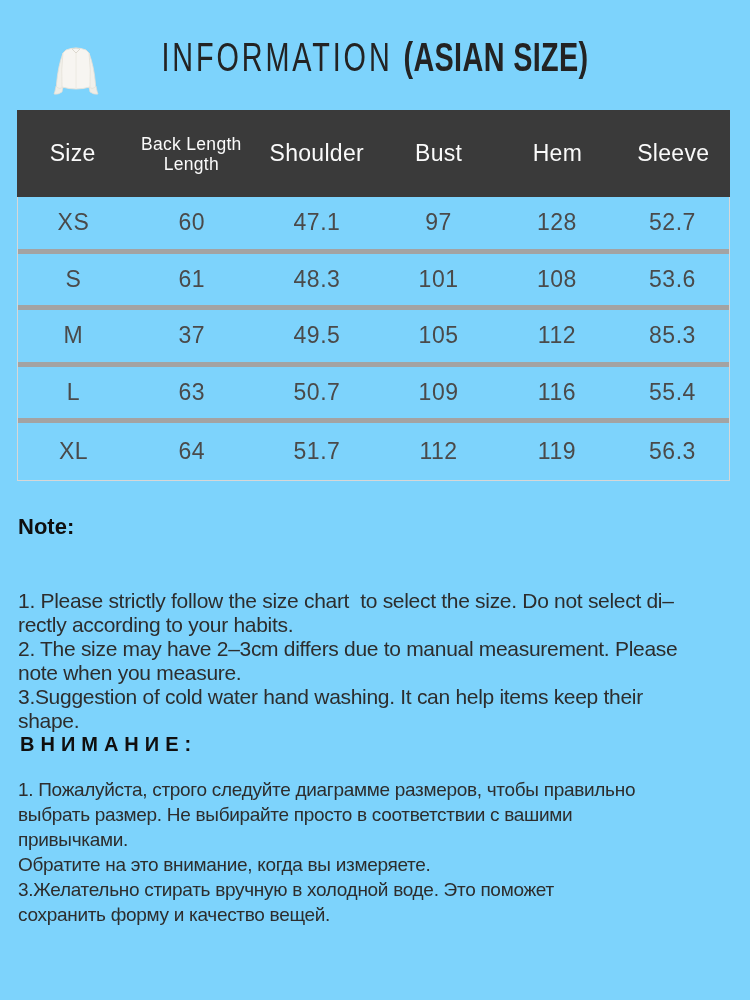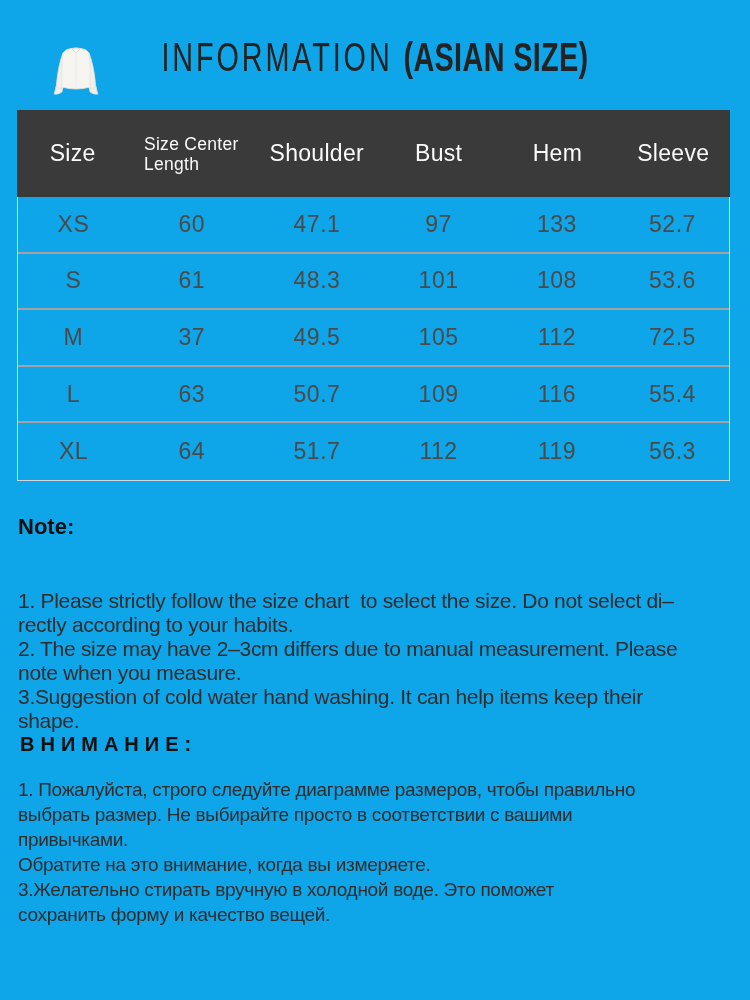--- a/index.html
+++ b/index.html
@@ -1,18 +1,18 @@
 <!DOCTYPE html>
 <html><head>
 <meta charset="utf-8">
 <style>
   * { margin:0; padding:0; box-sizing:border-box; }
   html,body { background:#ffffff; }
   .page {
-    position:relative; width:750px; height:1000px; background:#0ea5e9;
+    position:relative; width:750px; height:1000px; background:#7dd3fc;
     font-family:"Liberation Sans","DejaVu Sans",sans-serif; overflow:hidden;
   }
 
   
   .title-wrap {
     position:absolute; top:36px; left:0; width:750px; height:44px;
     text-align:center; white-space:nowrap; line-height:42px; color:#232323;
     transform:scaleX(0.72); transform-origin:50% 50%;
     font-size:40px;
   }
@@ -20,30 +20,30 @@
   .title-bold  { font-weight:700; letter-spacing:0.5px; }
 
   
   .thumb { position:absolute; left:53px; top:42px; width:46px; height:57px; }
 
   
   .size-table { position:absolute; left:17px; top:110px; width:713px; }
   .thead {
     display:grid; grid-template-columns:15.6% 17.7% 17.5% 16.7% 16.6% 15.9%;
     height:87px; background:#3a3a3a; color:#fafafa;
-    align-items:center; justify-items:center; text-align:left;
+    align-items:center; justify-items:center; text-align:center;
   }
   .th { font-size:23px; font-weight:400; letter-spacing:0.3px; }
   .th.two-line { font-size:17.5px; line-height:20px; }
   .tbody { border:1px solid #d7d7d7; border-top:none; }
   .tr {
     display:grid; grid-template-columns:15.6% 17.7% 17.5% 16.7% 16.6% 15.9%;
     height:56.6px; align-items:center; justify-items:center; text-align:center;
     font-size:23px; color:#4a4a4a; letter-spacing:0.5px;
-    border-bottom:2px solid #a3a3a3;
+    border-bottom:5px solid #a3a3a3;
   }
   .tr:last-child { border-bottom:none; }
 
   
   .note-heading {
     position:absolute; left:18px; top:514px;
     font-size:22px; font-weight:700; color:#0f0f0f;
   }
   .note-lines {
     position:absolute; left:18px; top:562px; width:725px;
@@ -85,52 +85,52 @@
       <path d="M23 11 L23 46" stroke="#eceae2" stroke-width="1" fill="none"></path>
     </svg>
   </div>
 
   <h1 class="title-wrap"><span class="title-light">INFORMATION </span><span class="title-bold">(ASIAN SIZE)</span></h1>
 
   <div class="size-table">
     <div class="thead">
       <div class="th">Size</div>
       <div class="th two-line">
-        <div>Size Center</div>
+        <div>Back Length</div>
         <div>Length</div>
       </div>
       <div class="th">Shoulder</div>
       <div class="th">Bust</div>
       <div class="th">Hem</div>
       <div class="th">Sleeve</div>
     </div>
     <div class="tbody">
       <div class="tr">
         <div>XS</div>
         <div>60</div>
         <div>47.1</div>
         <div>97</div>
-        <div>133</div>
+        <div>128</div>
         <div>52.7</div>
       </div>
       <div class="tr">
         <div>S</div>
         <div>61</div>
         <div>48.3</div>
         <div>101</div>
         <div>108</div>
         <div>53.6</div>
       </div>
       <div class="tr">
         <div>M</div>
         <div>37</div>
         <div>49.5</div>
         <div>105</div>
         <div>112</div>
-        <div>72.5</div>
+        <div>85.3</div>
       </div>
       <div class="tr">
         <div>L</div>
         <div>63</div>
         <div>50.7</div>
         <div>109</div>
         <div>116</div>
         <div>55.4</div>
       </div>
       <div class="tr">

